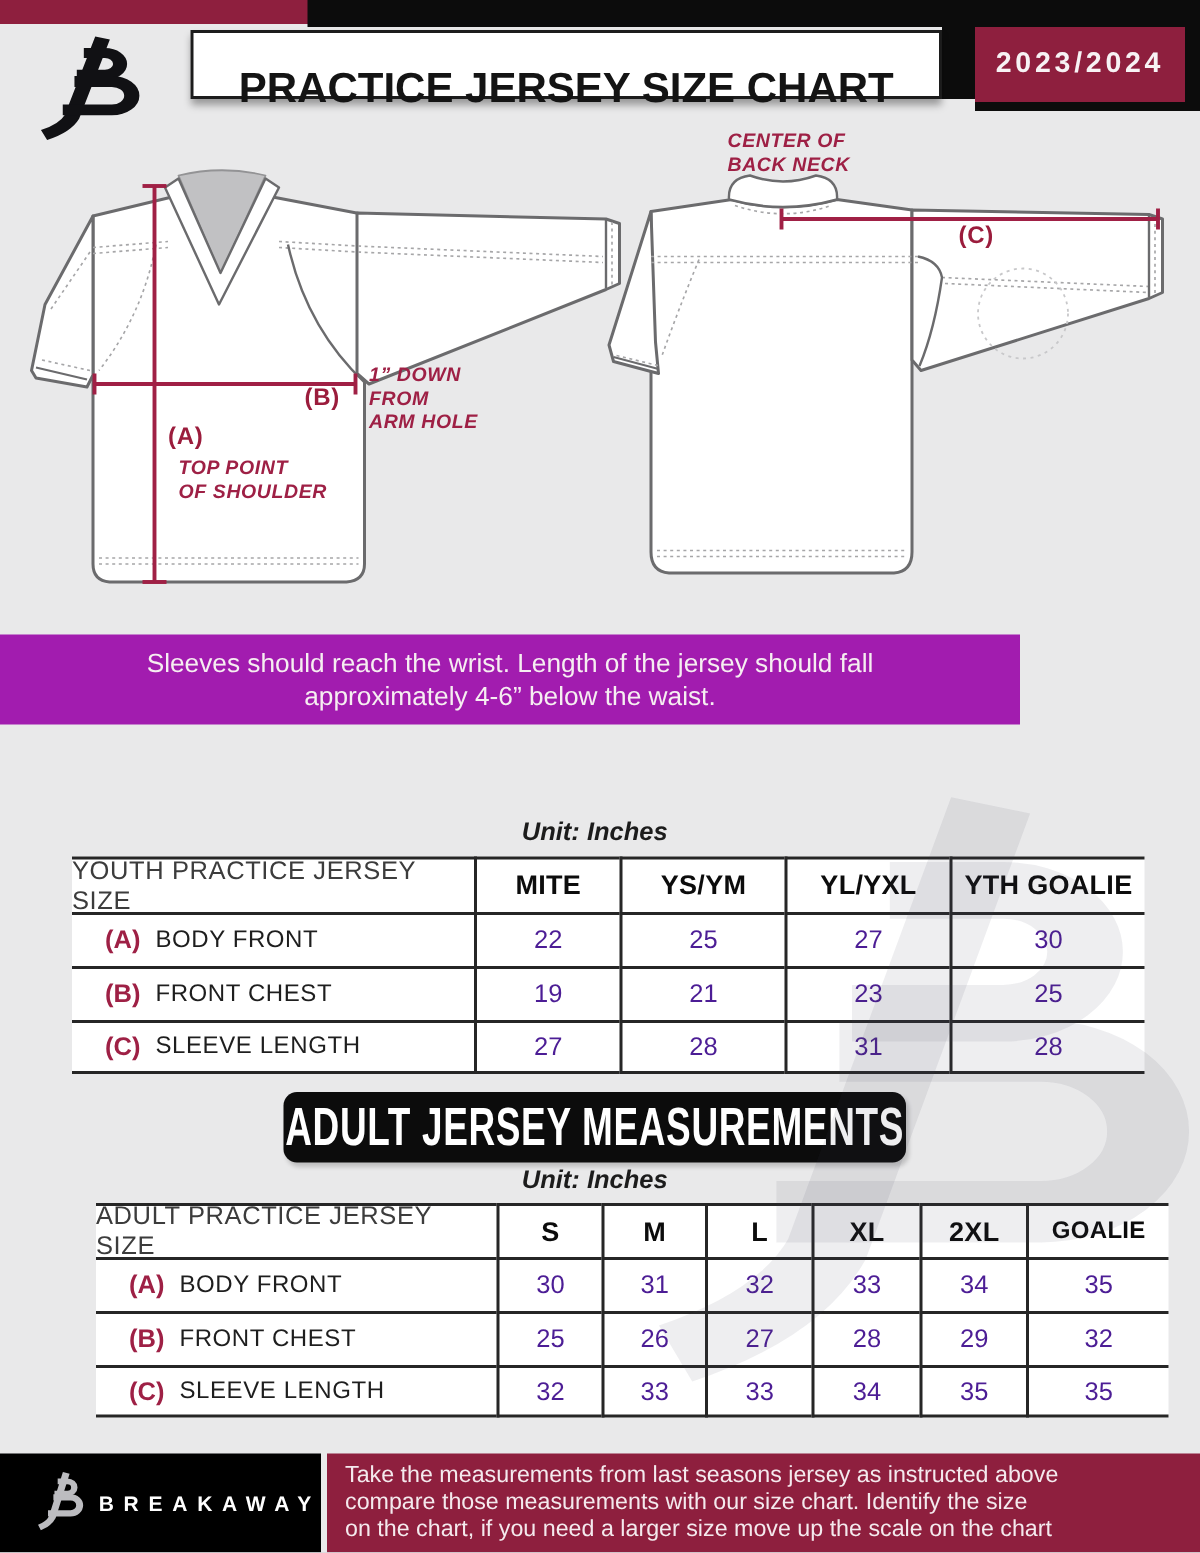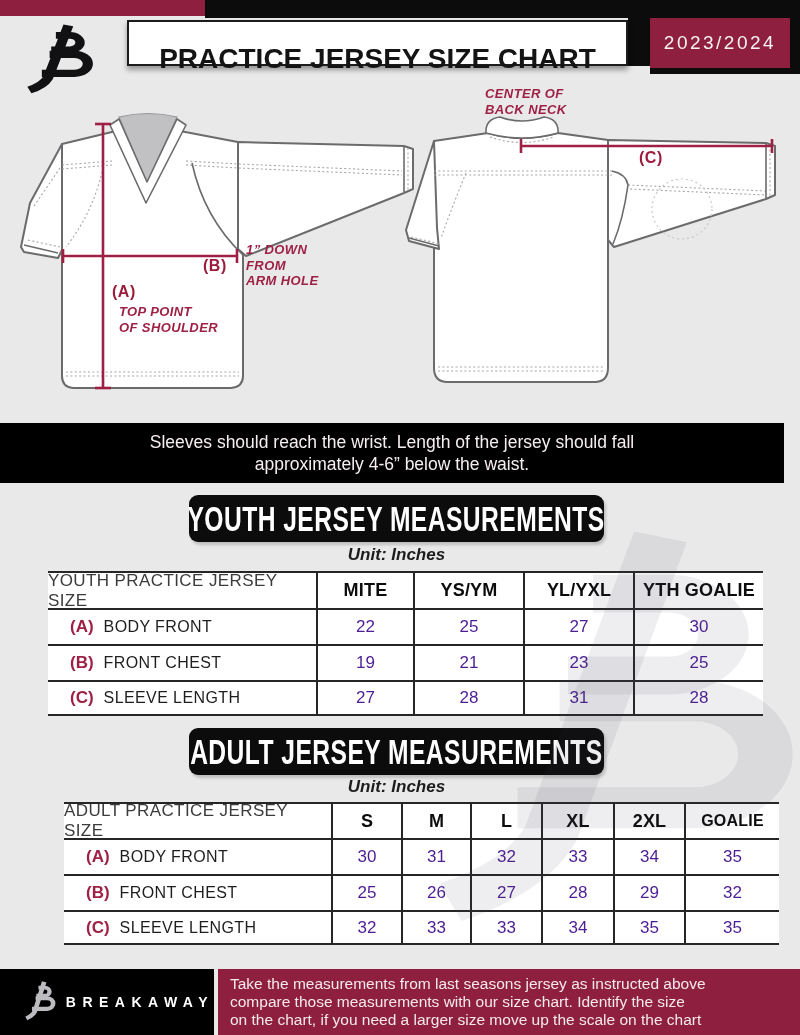--- a/index.html
+++ b/index.html
@@ -9,31 +9,31 @@
   
   .bar-maroon{left:0;top:0;width:207px;height:16px;background:#8e1f3e;}
   .bar-black{left:205px;top:0;width:595px;height:18px;background:#0c0c0c;}
   .title-box{left:127px;top:20px;width:501px;height:46px;background:#ffffff;
              border:2px solid #1c1c1c;box-sizing:border-box;display:flex;align-items:center;
              justify-content:center;box-shadow:0 4px 5px rgba(0,0,0,.35);z-index:5;}
   .title-box span{font-size:28px;font-weight:bold;color:#141414;letter-spacing:0px;white-space:nowrap;margin-top:32px;}
   .title-gap{left:628px;top:18px;width:22px;height:48px;background:#0c0c0c;z-index:4;}
   .year-box{left:650px;top:18px;width:140px;height:50px;background:#8e1f3e;display:flex;
             align-items:center;justify-content:center;z-index:5;}
-  .year-box span{color:#f7f2f4;font-size:19px;font-weight:normal;letter-spacing:2.5px;white-space:nowrap;}
+  .year-box span{color:#f7f2f4;font-size:19px;font-weight:bold;letter-spacing:2.5px;white-space:nowrap;}
   .year-right{left:790px;top:0;width:10px;height:68px;background:#0c0c0c;z-index:4;}
   .year-under{left:650px;top:68px;width:150px;height:6px;background:#0c0c0c;z-index:4;}
   .logo-header{left:20px;top:22px;z-index:6;}
   
   .anno{position:absolute;color:#9e2045;font-style:italic;font-size:13px;font-weight:bold;
         letter-spacing:.4px;line-height:15.5px;white-space:nowrap;z-index:3;}
   .anno-key{position:absolute;color:#9b1c3c;font-style:normal;font-weight:bold;font-size:16px;
             letter-spacing:.5px;white-space:nowrap;z-index:3;}
   
-  .notice{left:0;top:423px;width:784px;height:60px;background:#000000;color:#f6eef1;
+  .notice{left:0;top:423px;width:680px;height:60px;background:#a21caf;color:#f6eef1;
           text-align:center;font-size:17.5px;line-height:21.5px;padding-top:9px;
           box-sizing:border-box;z-index:2;}
   
   .sec-banner{width:415px;height:47px;background:#0c0c0c;border-radius:9px;color:#ffffff;
               display:flex;align-items:center;justify-content:center;z-index:2;
               box-shadow:2px 3px 3px rgba(0,0,0,.18);}
   .sec-banner .sq{display:inline-block;transform:scale(.88,1.28);white-space:nowrap;
                   font-size:28px;font-weight:bold;letter-spacing:.5px;}
   .banner-youth{left:189px;top:495px;}
   .banner-adult{left:189px;top:728px;}
@@ -177,23 +177,20 @@
   <div class="anno" style="left:485px;top:86px;">
     <div>CENTER OF</div>
     <div>BACK NECK</div>
   </div>
 
   <div class="abs notice">
     <div>Sleeves should reach the wrist. Length of the jersey should fall</div>
     <div>approximately 4-6” below the waist.</div>
   </div>
 
-  <div class="abs sec-banner banner-youth">
-    <span class="sq">YOUTH JERSEY MEASUREMENTS</span>
-  </div>
   <div class="abs unit" style="top:545px;">Unit: Inches</div>
 
   <div class="tbl tbl-youth">
     <div class="c">
         <span class="toplbl">YOUTH PRACTICE JERSEY SIZE</span>
       </div>
     <div class="c vl">
         <span class="colhead">MITE</span>
       </div>
     <div class="c vl">

